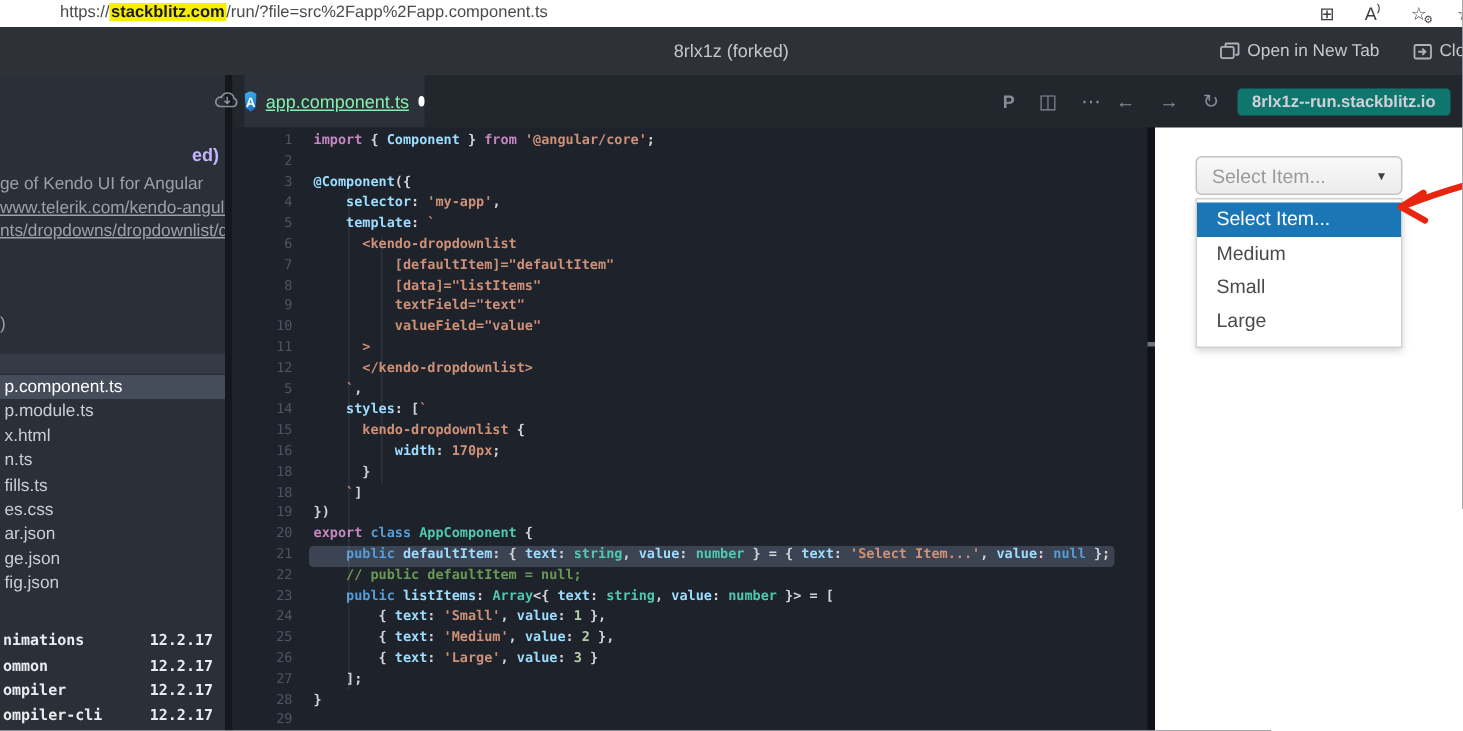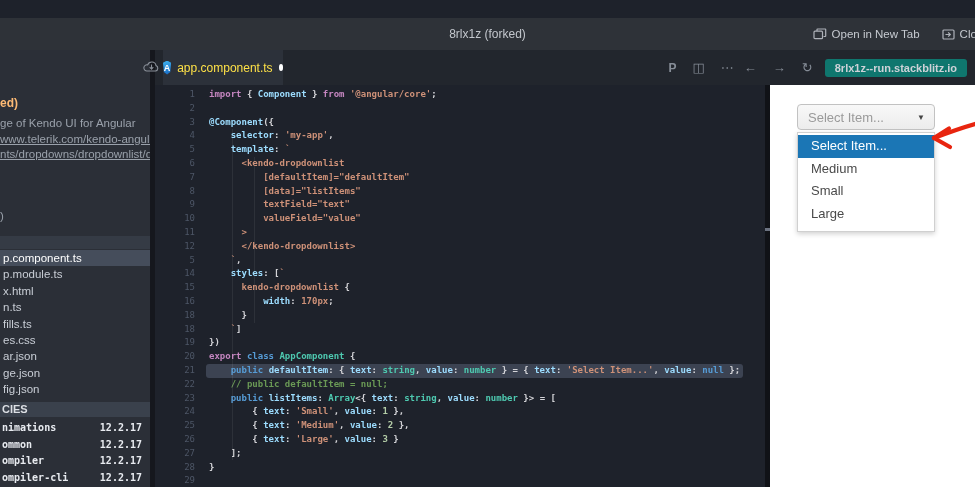--- a/index.html
+++ b/index.html
@@ -17,39 +17,39 @@
   
   .chrome-bar{position:absolute;top:18px;left:0;right:0;height:32px;background:#2e3238;}
   .share-btn{position:absolute;left:12px;top:0;height:32px;display:flex;align-items:center;gap:18px;color:#ec4899;font-size:12px;margin-top:38px;}
   .project-label{position:absolute;left:0;right:0;top:0;height:32px;display:flex;align-items:center;justify-content:center;color:#c3c7cd;font-size:12px;}
   .chrome-right{position:absolute;right:-14px;top:0;height:32px;display:flex;align-items:center;gap:22px;color:#c6cad0;font-size:11.5px;}
   .chrome-right .item{display:flex;align-items:center;gap:5px;white-space:nowrap;}
   .mini-ic{stroke:#aeb2b9;fill:none;stroke-width:1.2;}
 
   
   .sidebar{position:absolute;top:50px;left:0;width:155px;bottom:0;background:#2b2f37;border-right:5px solid #15171d;box-sizing:border-box;color:#9aa1ab;overflow:hidden;}
-  .sb-title{position:absolute;top:46px;left:0;right:4px;font-size:12px;font-weight:bold;color:#fdba74;white-space:nowrap;}
+  .sb-title{position:absolute;top:46px;left:0;right:4px;font-size:12px;font-weight:bold;color:#c4b5fd;white-space:nowrap;text-align:right;}
   .sb-desc{position:absolute;top:66px;left:0;right:2px;font-size:11.5px;line-height:15.5px;white-space:nowrap;}
   .sb-desc a{color:#9aa1ab;text-decoration:underline;}
   .sb-paren{position:absolute;top:160px;left:0;font-size:11.5px;}
   .sb-strip{position:absolute;top:186px;left:0;right:0;height:13px;background:#353b45;}
   .file-list{position:absolute;top:200px;left:0;right:0;}
   .file-row{height:16.4px;line-height:16.4px;font-size:11.5px;color:#c9ced6;padding-left:3px;white-space:nowrap;}
   .file-row.sel{background:#454d5b;color:#ffffff;}
   .deps-header{position:absolute;top:352px;left:0;right:0;height:15px;line-height:15px;background:#3a414c;color:#dcdfe4;font-size:11px;font-weight:bold;padding-left:2px;}
   .dep-list{position:absolute;top:370px;left:0;right:0;}
   .dep-row{height:16.6px;line-height:16.6px;display:flex;justify-content:space-between;font-family:"DejaVu Sans Mono",monospace;font-weight:bold;font-size:10px;color:#e8ebf0;padding:0 8px 0 2px;white-space:nowrap;}
   .dep-row .ver{font-weight:bold;}
 
   
   .tabbar{position:absolute;top:50px;left:155px;right:0;height:35px;background:#22262d;}
   .cloud-ic{position:absolute;left:-12px;top:10px;}
   .tab{position:absolute;left:8px;top:0;height:35px;width:120px;background:#2c313a;display:flex;align-items:center;justify-content:center;gap:6px;}
   .ang{width:13px;height:14px;background:linear-gradient(160deg,#3fb3f0,#1565c0);clip-path:polygon(50% 0,100% 16%,89% 82%,50% 100%,11% 82%,0 16%);color:#fff;font-size:9px;font-weight:bold;display:flex;align-items:center;justify-content:center;}
-  .tab-label{color:#fde047;font-size:12px;white-space:nowrap;}
+  .tab-label{color:#86efac;font-size:12px;white-space:nowrap;text-decoration:underline;}
   .dot{width:7px;height:7px;border-radius:50%;background:#ffffff;}
   .tb-right{position:absolute;right:8px;top:0;height:35px;display:flex;align-items:center;color:#868d97;font-size:13px;}
   .tb-right .ic{margin-left:16px;cursor:default;}
   .tb-right .ic.p{font-weight:bold;font-size:12px;}
   .tb-right .group2{margin-left:10px;}
   .pill{margin-left:12px;background:#0f766e;border-radius:3px;padding:3px 10px;font-size:11px;color:#ced2d8;white-space:nowrap;font-weight:bold;}
 
   
   .content{position:absolute;top:85px;left:155px;right:0;bottom:0;}
   .editor{position:absolute;left:0;top:0;width:610px;height:402px;background:#1e222b;overflow:hidden;padding-top:3px;box-sizing:border-box;}
@@ -72,20 +72,29 @@
   .k-popup{position:absolute;left:27px;top:47px;width:138px;background:#fff;border:1px solid #d0d0d0;box-shadow:0 2px 5px rgba(0,0,0,0.18);box-sizing:border-box;padding:2px 0 6px 0;}
   .k-item{height:22.5px;line-height:22.5px;font-size:13px;color:#4a4a4a;padding-left:13px;white-space:nowrap;}
   .k-item.sel{color:#ffffff;}
   .annotation{position:absolute;left:0;top:0;pointer-events:none;}
 </style>
 </head>
 <body>
 
 <div id="app">
 
+  <div class="url-bar">
+    <div class="url-text"><span>https://</span><span class="hl" style="background: rgb(248, 238, 0);">stackblitz.com</span><span>/run/?file=src%2Fapp%2Fapp.component.ts</span></div>
+    <div class="browser-icons">
+      <span>⊞</span>
+      <span>A⁾</span>
+      <span class="fav-wrap"><span>☆</span><span class="gear">⚙</span></span>
+      <span>☆</span>
+    </div>
+  </div>
 
   <div class="chrome-bar">
     <div class="share-btn">
       <svg width="12" height="12" viewBox="0 0 12 12">
           <g fill="#80858d">
             <circle cx="2.5" cy="6" r="1.6"></circle>
             <circle cx="9.5" cy="2.3" r="1.6"></circle>
             <circle cx="9.5" cy="9.7" r="1.6"></circle>
           </g>
           <path d="M3.9 5.3 8.1 2.9 M3.9 6.7 8.1 9.1" stroke="#80858d" stroke-width="1"></path>
@@ -124,21 +133,20 @@
         <div class="file-row sel">p.component.ts</div>
         <div class="file-row">p.module.ts</div>
         <div class="file-row">x.html</div>
         <div class="file-row">n.ts</div>
         <div class="file-row">fills.ts</div>
         <div class="file-row">es.css</div>
         <div class="file-row">ar.json</div>
         <div class="file-row">ge.json</div>
         <div class="file-row">fig.json</div>
       </div>
-    <div class="deps-header">CIES</div>
     <div class="dep-list">
         <div class="dep-row">
           <span>nimations</span>
           <span class="ver">12.2.17</span>
         </div>
         <div class="dep-row">
           <span>ommon</span>
           <span class="ver">12.2.17</span>
         </div>
         <div class="dep-row">

